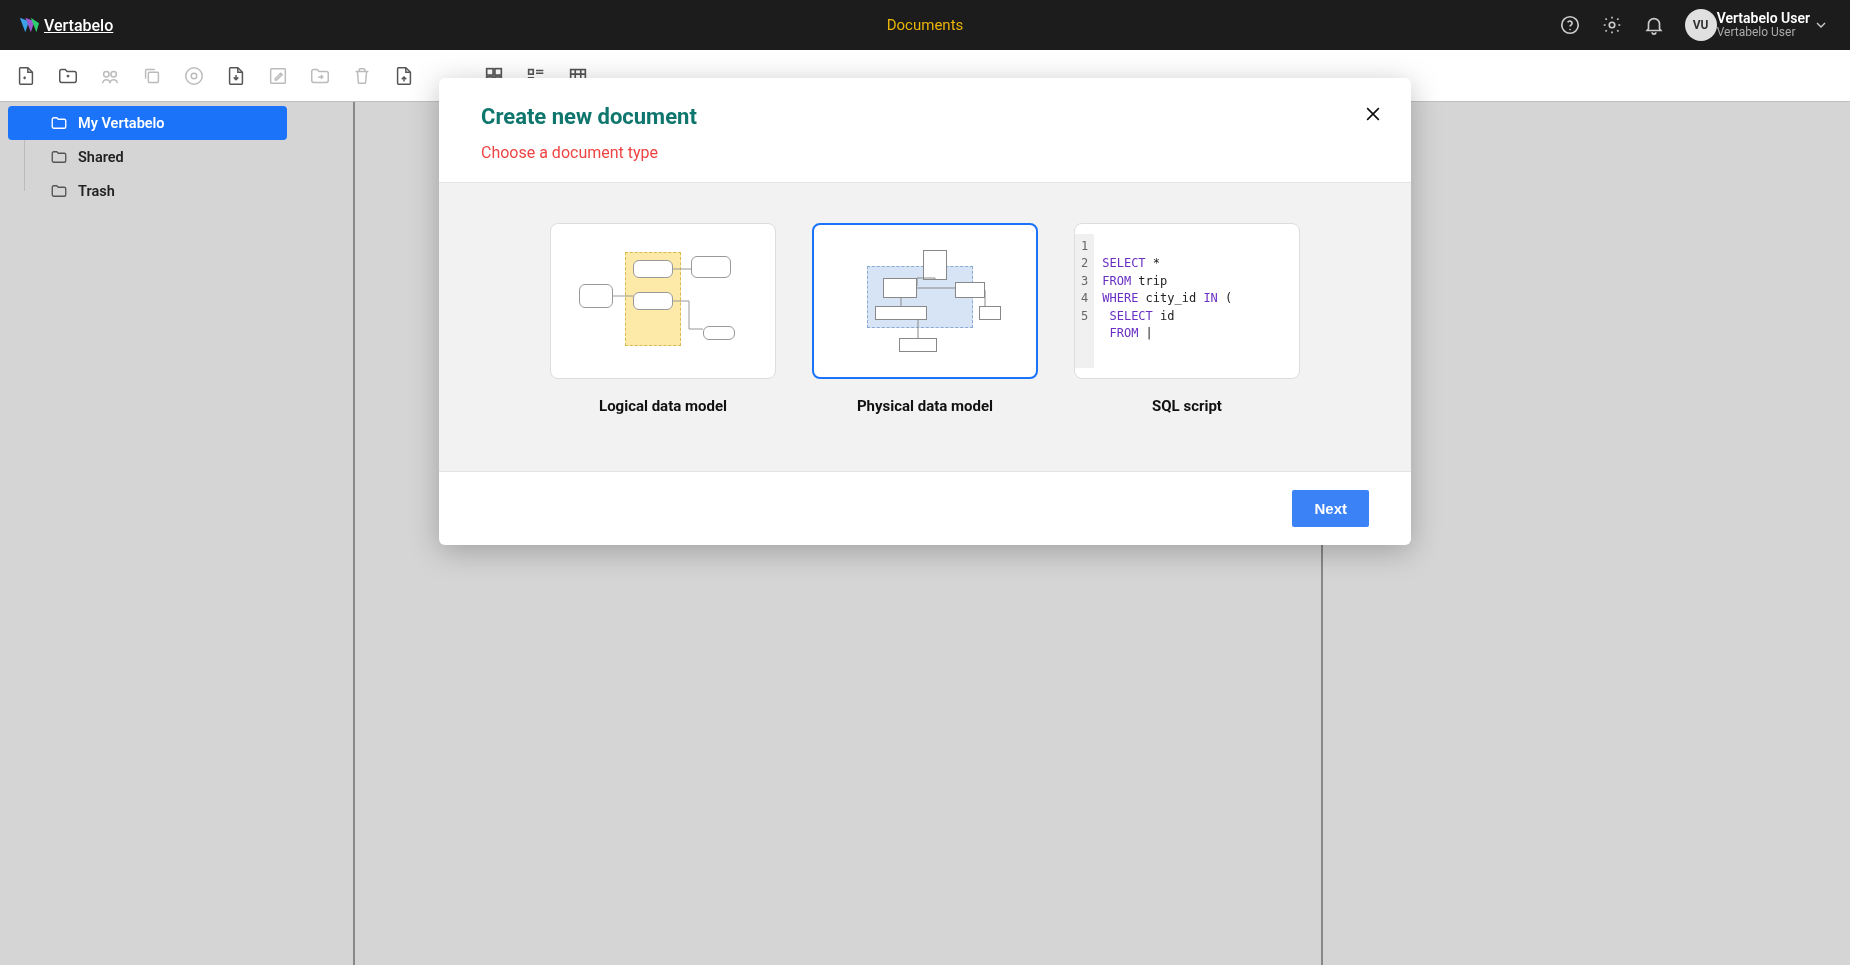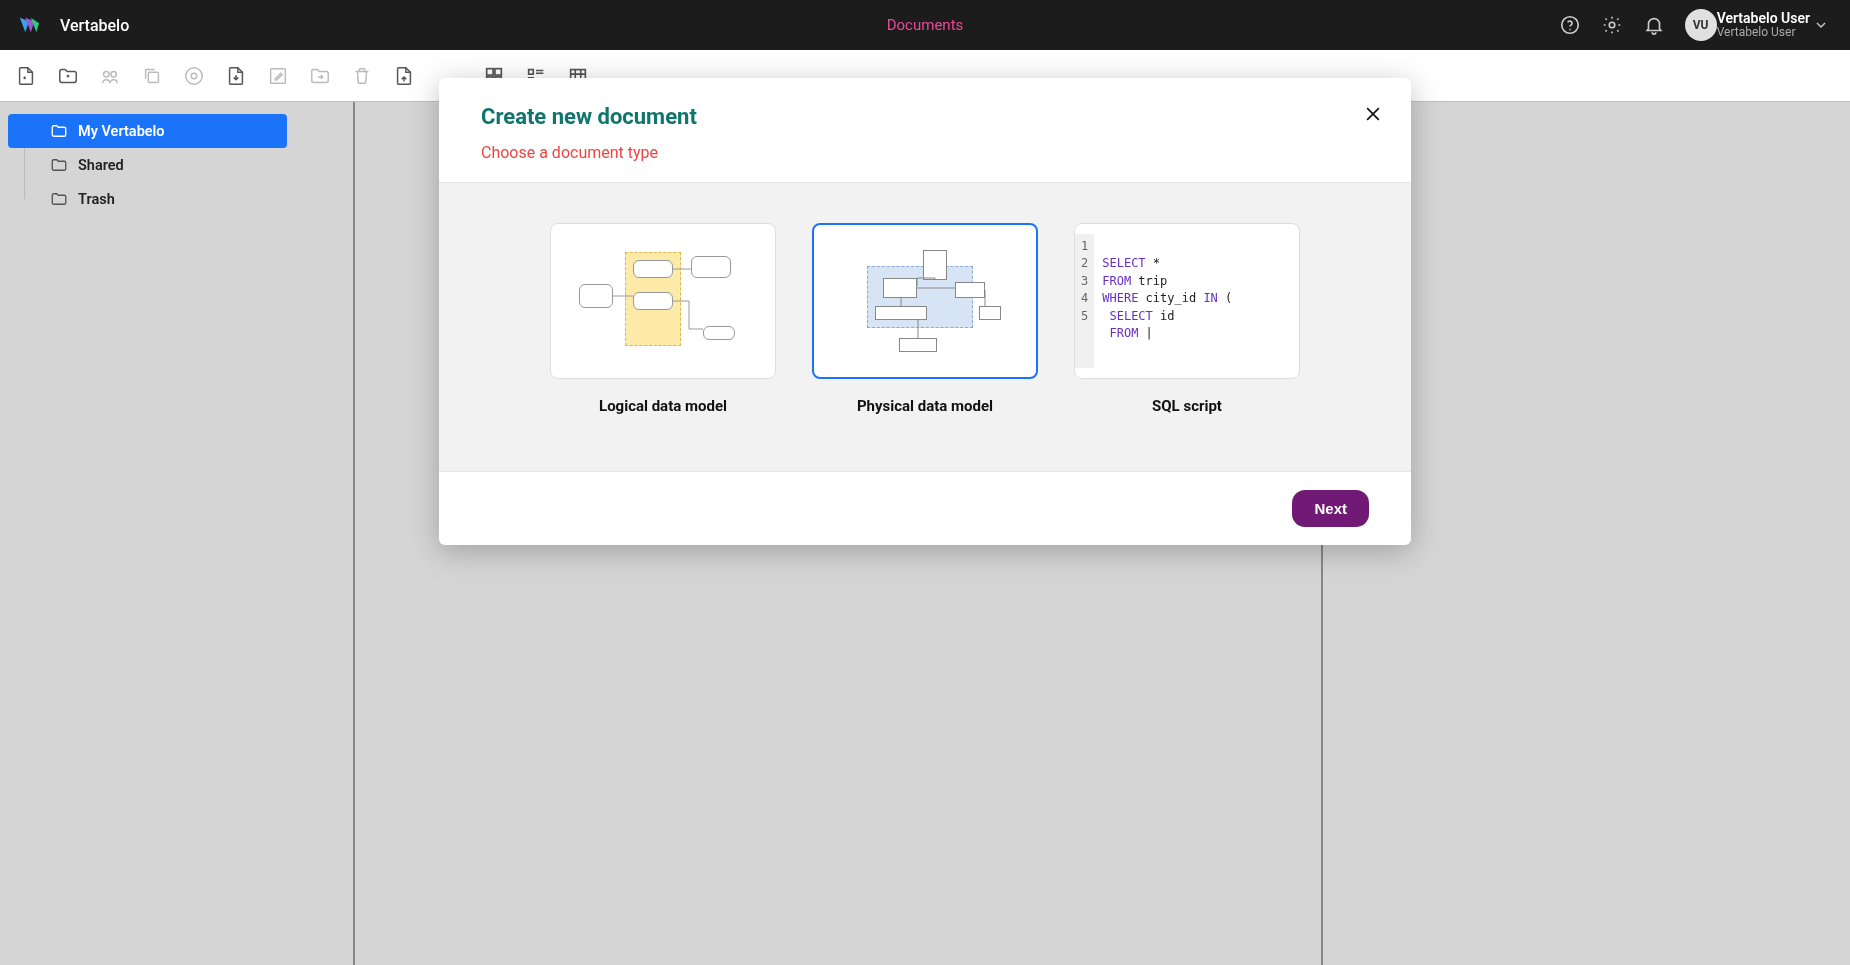--- a/index.html
+++ b/index.html
@@ -17,30 +17,31 @@
     height: 50px;
     display: flex;
     align-items: center;
     padding: 0 18px;
     color: #fff;
     position: relative;
   }
   .logo-wrap {
     display: flex;
     align-items: center;
-    gap: 20px;
+    gap: 4px;
+    text-decoration: underline;
   }
   .logo-icon svg { width: 22px; height: 22px; display:block; }
   .logo-text { font-size: 16px; font-weight: 500; }
   .header-center {
     position:absolute;
     left:50%;
     transform:translateX(-50%);
     font-size: 15px;
-    color: #ec4899;
+    color: #eab308;
   }
   .header-right {
     margin-left:auto;
     display:flex;
     align-items:center;
     gap: 20px;
   }
   .header-icon { width: 22px; height: 22px; display:flex; align-items:center; justify-content:center; cursor:pointer; color:#ccc; }
   .avatar { width: 32px; height: 32px; border-radius:50%; background:#e0e0e0; color:#333; font-size:12px; font-weight:700; display:flex; align-items:center; justify-content:center; }
   .user-block { display:flex; align-items:center; cursor:pointer; }
@@ -65,21 +66,21 @@
   
   .body {
     position:absolute;
     top:102px;
     bottom:0;
     left:0; right:0;
     display:flex;
   }
   .sidebar {
     width:295px;
-    padding:12px 0;
+    padding:4px 0;
   }
   .tree-item {
     display:flex;
     align-items:center;
     gap:10px;
     height:34px;
     padding-left:50px;
     font-size:14.5px;
     font-weight:600;
     color:#222;
@@ -175,27 +176,27 @@
   .doc-card.selected { border:2px solid #1a73f8; }
   .doc-label { font-size:15px; font-weight:700; color:#111; }
 
   .modal-footer {
     border-top:1px solid #e5e5e5;
     padding:18px 42px;
     display:flex;
     justify-content:flex-end;
   }
   .next-btn {
-    background:#701a75;
+    background:#3b82f6;
     color:#fff;
     border:none;
     padding:10px 22px;
     font-size:15px;
     font-weight:600;
-    border-radius:13px;
+    border-radius:2px;
     cursor:pointer;
   }
 
   
   .sql-body { display:flex; font-family: ui-monospace, monospace; font-size:12px; width:100%; height:100%; padding:10px 0; }
   .gutter { background:#f0f0f0; color:#666; text-align:right; padding:4px 6px; line-height:1.45; }
   .code { padding:4px 8px; line-height:1.45; white-space:pre; }
   .kw { color:#6a2fc2;text-align:center; }
   .id { color:#222; }
 

